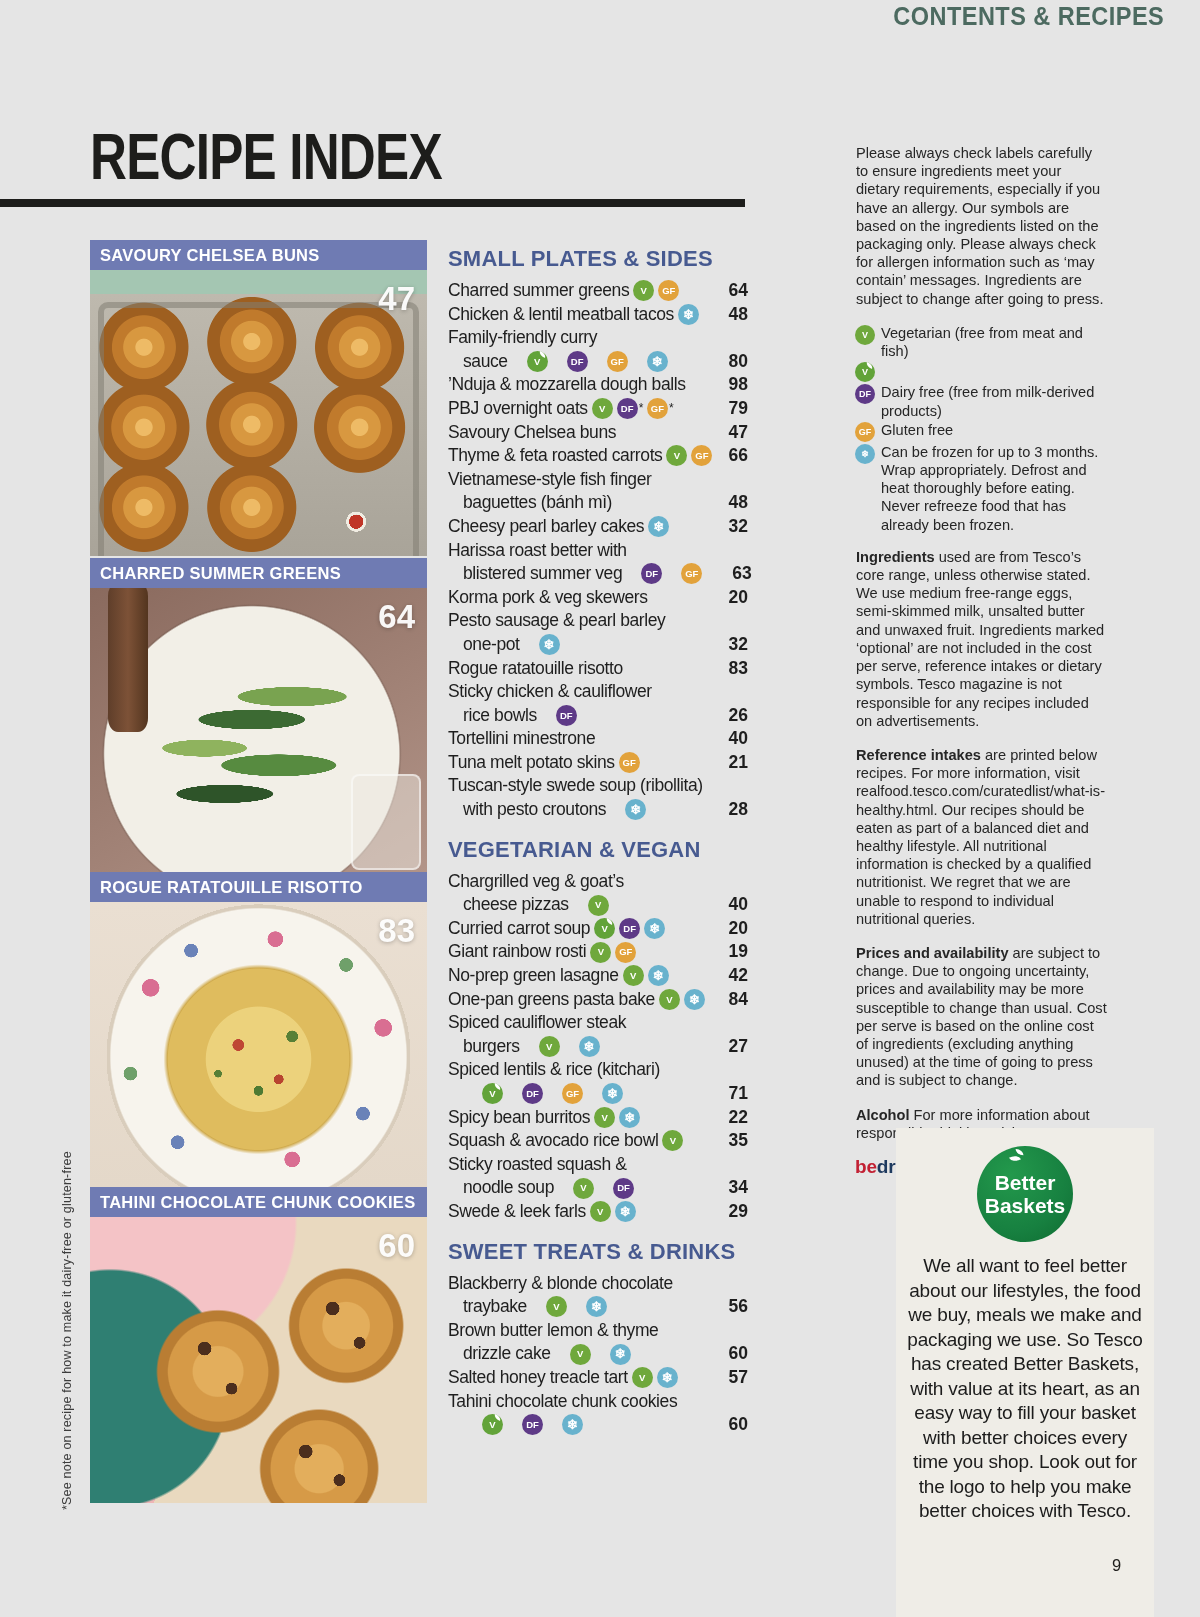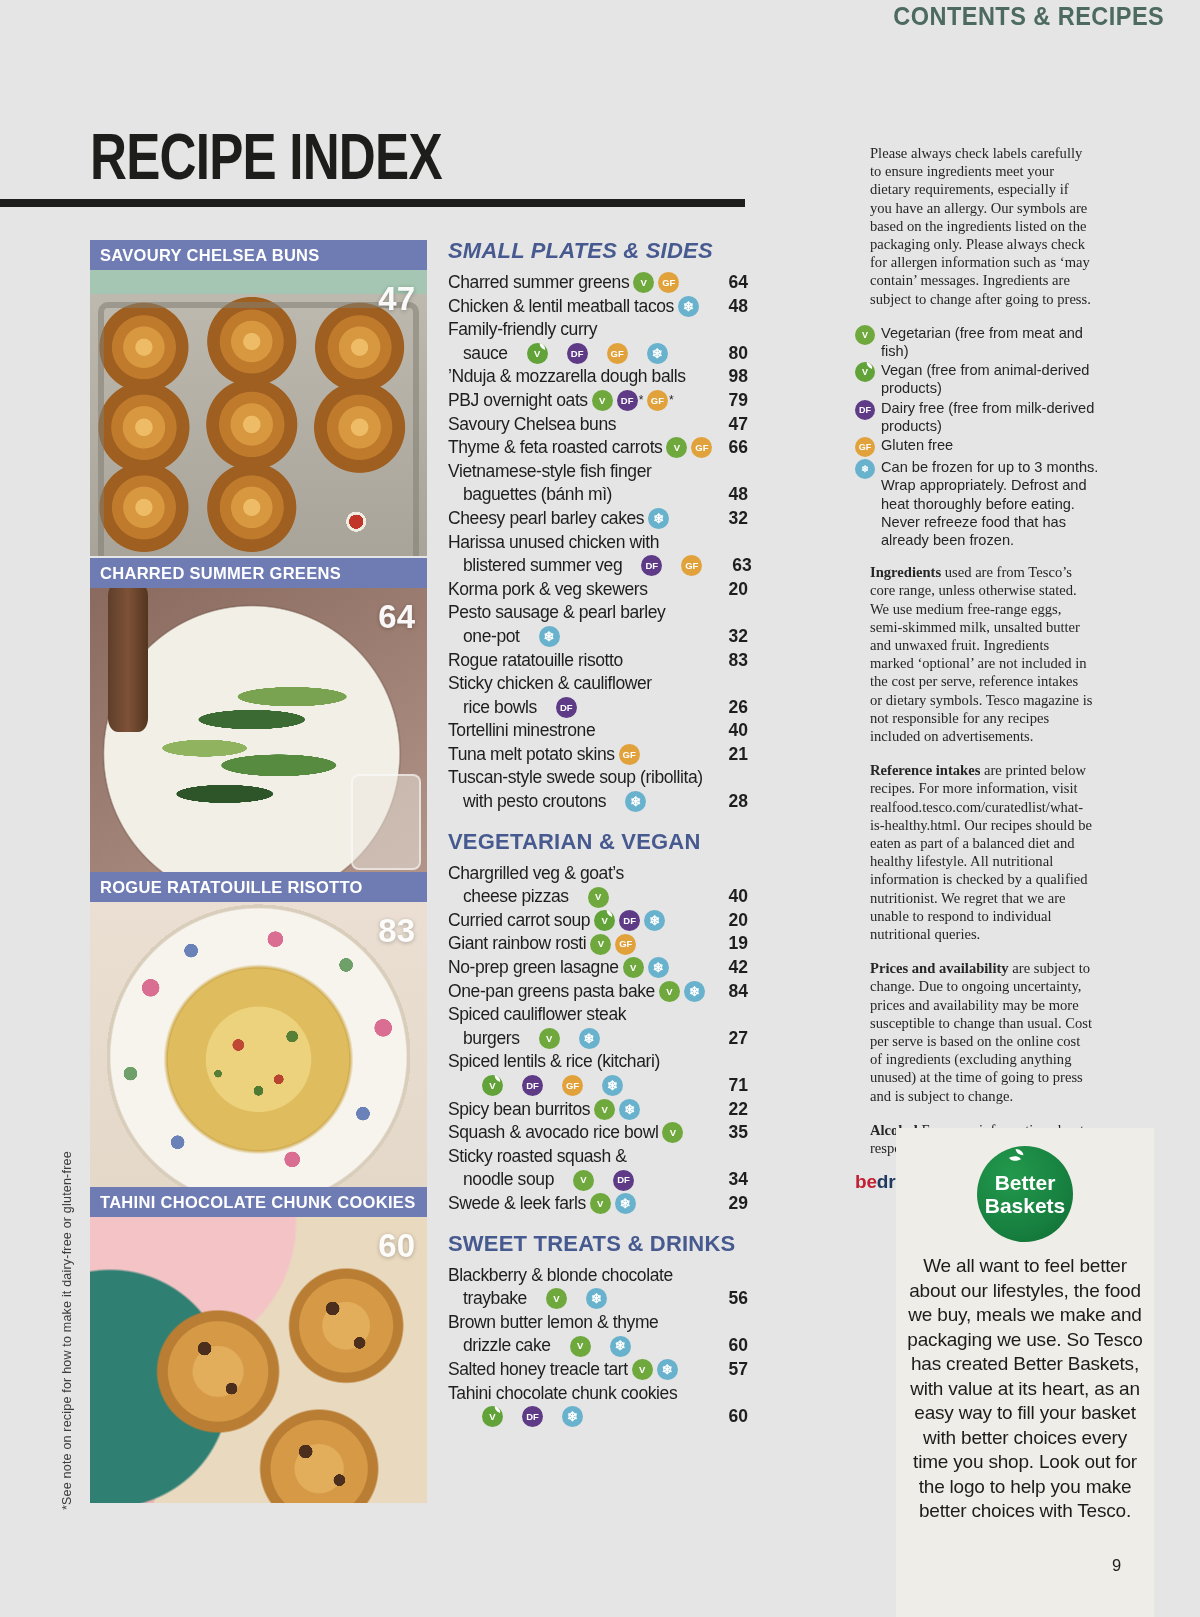--- a/index.html
+++ b/index.html
@@ -87,39 +87,39 @@
     radial-gradient(circle 58px at 76% 38%,#e3ae5c 0 40%,#d69a47 42% 80%,#b97d33 82% 97%,rgba(0,0,0,0) 100%),
     radial-gradient(circle 60px at 68% 88%,#e3ae5c 0 40%,#d69a47 42% 80%,#b97d33 82% 97%,rgba(0,0,0,0) 100%),
     radial-gradient(circle 120px at 6% 60%,#2f7f72 0 98%,rgba(0,0,0,0) 100%),
     radial-gradient(circle 140px at 20% 2%,#f4c3c6 0 98%,rgba(0,0,0,0) 100%),
     linear-gradient(105deg,#eeb5b6 0 34%,#e9d9bf 34%);}
 
   
   .index-col{position:absolute;left:448px;top:238px;width:300px;}
   .idx-heading{font-size:22px;font-weight:800;color:#475a90;letter-spacing:.2px;
     margin:15px 0 7px;white-space:nowrap;}
-  .idx-heading:first-child{margin-top:0;font-style:italic;}
+  .idx-heading:first-child{margin-top:8px;}
   .idx-line{display:flex;align-items:center;font-size:17.5px;line-height:23.6px;
     letter-spacing:-.4px;color:#1e1e1e;white-space:nowrap;}
   .idx-line.indent{padding-left:15px;gap:15px;}
   .spacer{flex:1;}
   .idx-page{font-weight:700;font-size:17.5px;letter-spacing:0;}
   .star{font-size:12px;margin-left:1px;align-self:flex-start;}
 
   .dicon{width:21px;height:21px;border-radius:50%;color:#fff;display:inline-flex;
     align-items:center;justify-content:center;font-size:9.5px;font-weight:700;
     margin-left:4px;flex:none;position:relative;letter-spacing:0;}
   .dicon.fr{font-size:13px;}
   .dicon.vg::after{content:"";position:absolute;top:1px;right:2px;width:7px;height:5px;
     background:#fff;border-radius:0 100% 0 100%;transform:rotate(18deg);}
 
   
   .info-col{position:absolute;left:855px;top:144px;width:253px;font-size:14.6px;
     line-height:18.2px;color:#262626;}
-  .info-para{margin:0 15px 16px;overflow-wrap:break-word;font-family:Liberation Serif, serif;}
+  .info-para{margin:0 1px 16px;overflow-wrap:break-word;}
   .lead{font-weight:700;}
   .legend{margin:0 0 14px;}
   .lg-row{display:flex;margin-bottom:1px;}
   .lg-iconwrap{width:26px;flex:none;padding-top:0px;}
   .dicon.lg{width:20px;height:20px;margin-left:0;font-size:9px;}
   .lg-text{flex:1;}
   .drinkaware{font-size:19px;font-weight:800;margin-top:0;letter-spacing:-.2px;}
   .dw-red{color:#c22033;}
   .dw-navy{color:#1e3a5f;}
 
@@ -240,21 +240,21 @@
         <span class="spacer"></span>
         <span class="idx-page">48</span>
       </div>
       <div class="idx-line">
         <span class="idx-text">Cheesy pearl barley cakes</span>
         <span class="dicon fr" style="background: rgb(104, 178, 205);">❄</span>
         <span class="spacer"></span>
         <span class="idx-page">32</span>
       </div>
       <div class="idx-line">
-        <span class="idx-text">Harissa unused chicken with</span>
+        <span class="idx-text">Harissa roast better with</span>
         <span class="spacer"></span>
       </div>
       <div class="idx-line indent">
         <span class="idx-text">blistered summer veg</span>
         <span class="dicon df" style="background: rgb(94, 58, 135);">DF</span>
         <span class="dicon gf" style="background: rgb(226, 162, 59);">GF</span>
         <span class="spacer"></span>
         <span class="idx-page">63</span>
       </div>
       <div class="idx-line">
@@ -449,21 +449,20 @@
 
   <div class="info-col">
       <p class="info-para">Please always check labels carefully to ensure ingredients meet your dietary requirements, especially if you have an allergy. Our symbols are based on the ingredients listed on the packaging only. Please always check for allergen information such as ‘may contain’ messages. Ingredients are subject to change after going to press.</p>
       <div class="legend">
         <div class="lg-row">
           <span class="lg-iconwrap"><span class="dicon v lg" style="background: rgb(111, 168, 60);">V</span></span>
           <span class="lg-text">Vegetarian (free from meat and fish)</span>
         </div>
         <div class="lg-row">
           <span class="lg-iconwrap"><span class="dicon vg lg" style="background: rgb(98, 163, 57);">V</span></span>
-          <span class="lg-text">Vegan (free from animal-derived products)</span>
         </div>
         <div class="lg-row">
           <span class="lg-iconwrap"><span class="dicon df lg" style="background: rgb(94, 58, 135);">DF</span></span>
           <span class="lg-text">Dairy free (free from milk-derived products)</span>
         </div>
         <div class="lg-row">
           <span class="lg-iconwrap"><span class="dicon gf lg" style="background: rgb(226, 162, 59);">GF</span></span>
           <span class="lg-text">Gluten free</span>
         </div>
         <div class="lg-row">

